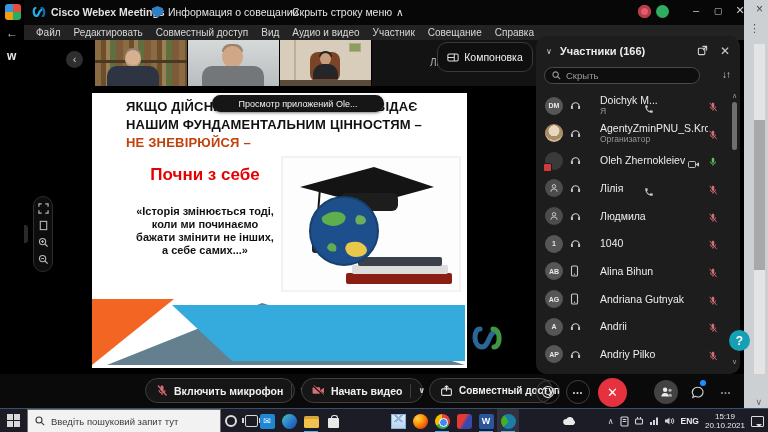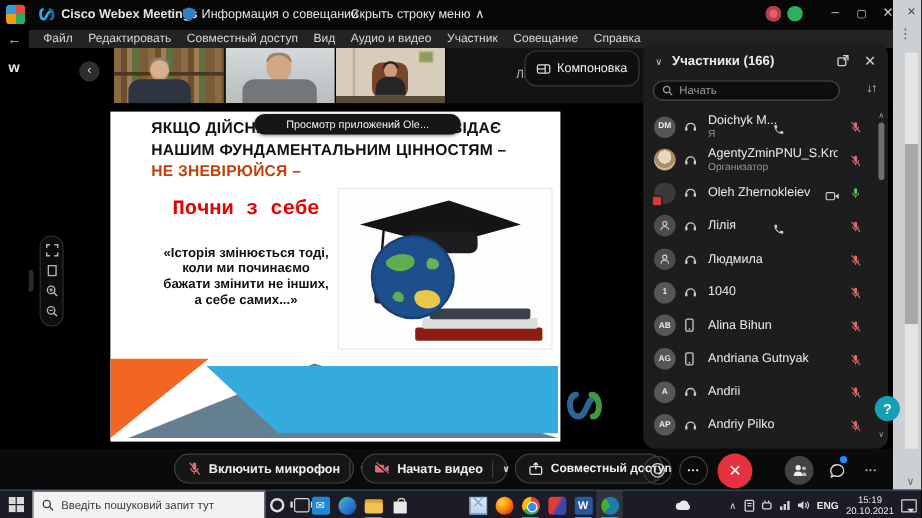--- a/index.html
+++ b/index.html
@@ -78,21 +78,21 @@
 
   
   .stage{position:absolute;left:24px;top:87px;width:720px;height:287px;background:#000;}
   .slide{position:absolute;left:68px;top:6px;width:375px;height:275px;background:#fff;overflow:hidden;}
   .s-heading{position:absolute;left:34px;top:5px;font-size:13px;line-height:18px;font-weight:700;color:#111;letter-spacing:.2px;}
   .h-line1{position:relative;width:320px;}
   .h-right{position:absolute;left:230px;}
   .h-red{color:#c2410c;}
   .tooltip{position:absolute;left:120px;top:2px;width:172px;height:17px;border-radius:9px;background:#161616;
      color:#f2f2f2;font-size:9px;display:flex;align-items:center;justify-content:center;z-index:3;box-shadow:0 1px 3px rgba(0,0,0,.5);}
-  .s-sub{position:absolute;left:18px;top:72px;width:190px;text-align:center;color:#e60000;font-size:17px;font-weight:700;font-family:Liberation Mono, monospace;}
+  .s-sub{position:absolute;left:18px;top:72px;width:190px;text-align:center;color:#e60000;font-size:17px;font-weight:700;}
   .s-quote{position:absolute;left:8px;top:112px;width:210px;text-align:center;color:#111;
      font-size:11px;line-height:13px;font-weight:700;white-space:pre-line;}
   .s-attr{position:absolute;left:8px;top:170px;width:200px;text-align:center;color:#222;
      font-size:9.5px;line-height:11px;font-style:italic;font-weight:600;white-space:pre-line;}
   .s-img{position:absolute;left:190px;top:64px;width:178px;height:134px;}
   .slide-footer{position:absolute;left:0;bottom:3px;width:375px;height:66px;}
   .banner-text{position:absolute;left:52px;top:19px;width:160px;text-align:center;color:#e23b30;
      font-size:10.5px;line-height:13px;font-weight:700;white-space:pre-line;}
   .tools{position:absolute;left:9px;top:109px;width:20px;height:76px;border-radius:10px;
      background:#0d0d0d;border:1px solid #2d2d2d;display:flex;flex-direction:column;align-items:center;justify-content:space-evenly;z-index:2;}
@@ -113,21 +113,21 @@
   .sort{position:absolute;right:10px;top:33px;color:#cfcfcf;font-size:10px;letter-spacing:-1px;}
   .plist{position:absolute;left:0;top:54px;width:196px;bottom:4px;display:flex;flex-direction:column;justify-content:space-between;padding:2px 0;}
   .prow{position:relative;height:27px;display:flex;align-items:center;padding-left:9px;}
   .av{width:18px;height:18px;border-radius:50%;background:#565656;color:#e8e8e8;font-size:7px;font-weight:700;
       display:flex;align-items:center;justify-content:center;flex:0 0 18px;}
   .av.person{background:#4c4c4c;}
   .av.photo-woman{background:radial-gradient(circle at 50% 38%,#e9d6bf 0 38%,#a98c68 39% 62%,#cbb396 63%);}
   .av.photo-share{background:#3a3a3a;position:relative;}
   .av.photo-share::after{content:"";position:absolute;left:-2px;bottom:-2px;width:7px;height:7px;border-radius:2px;background:#d23b3b;border:1px solid #1d1d1d;}
   .dev{margin-left:7px;flex:0 0 12px;display:flex;}
-  .nameblock{margin-left:8px;min-width:0;}
+  .nameblock{margin-left:18px;min-width:0;}
   .pname{color:#ececec;font-size:10.5px;line-height:11px;white-space:nowrap;overflow:hidden;max-width:108px;}
   .psub{color:#969696;font-size:8.5px;line-height:10px;}
   .extra{position:absolute;top:8px;}
   .extra.phone{left:108px;} .extra.camera{left:152px;}
   .mic{position:absolute;right:14px;top:7px;}
   .scroll-up{position:absolute;right:3px;top:56px;color:#9a9a9a;font-size:7px;}
   .scroll-thumb{position:absolute;right:3px;top:66px;width:5px;height:48px;border-radius:3px;background:#6f6f6f;}
   .scroll-dn{position:absolute;right:3px;bottom:8px;color:#9a9a9a;font-size:7px;}
 
   
@@ -361,21 +361,21 @@
         <rect x="1.5" y="3.5" width="7" height="7" rx="1" fill="none" stroke="#cfcfcf" stroke-width="1.2"></rect>
         <path d="M6 1.5h4.5V6 M10.5 1.5 L6.5 5.5" fill="none" stroke="#cfcfcf" stroke-width="1.2"></path>
       </svg>
       <span class="p-x">✕</span>
     </div>
     <div class="searchbox">
       <svg width="9" height="9" viewBox="0 0 10 10">
         <circle cx="4" cy="4" r="3" fill="none" stroke="#9a9a9a" stroke-width="1.2"></circle>
         <line x1="6.3" y1="6.3" x2="9" y2="9" stroke="#9a9a9a" stroke-width="1.2"></line>
       </svg>
-      <span>Начать</span>
+      <span>Скрыть</span>
     </div>
     <span class="sort">↓↑</span>
     <div class="plist" id="plist">
   <div class="prow">
     <div class="av initials">DM</div>
     <span class="dev">
             <svg width="11" height="11" viewBox="0 0 12 12">
               <path d="M2 7a4 4 0 0 1 8 0" fill="none" stroke="#c9c9c9" stroke-width="1.2"></path>
               <rect x="1" y="6.3" width="2.2" height="3.6" rx="1" fill="#c9c9c9"></rect>
               <rect x="8.8" y="6.3" width="2.2" height="3.6" rx="1" fill="#c9c9c9"></rect>

